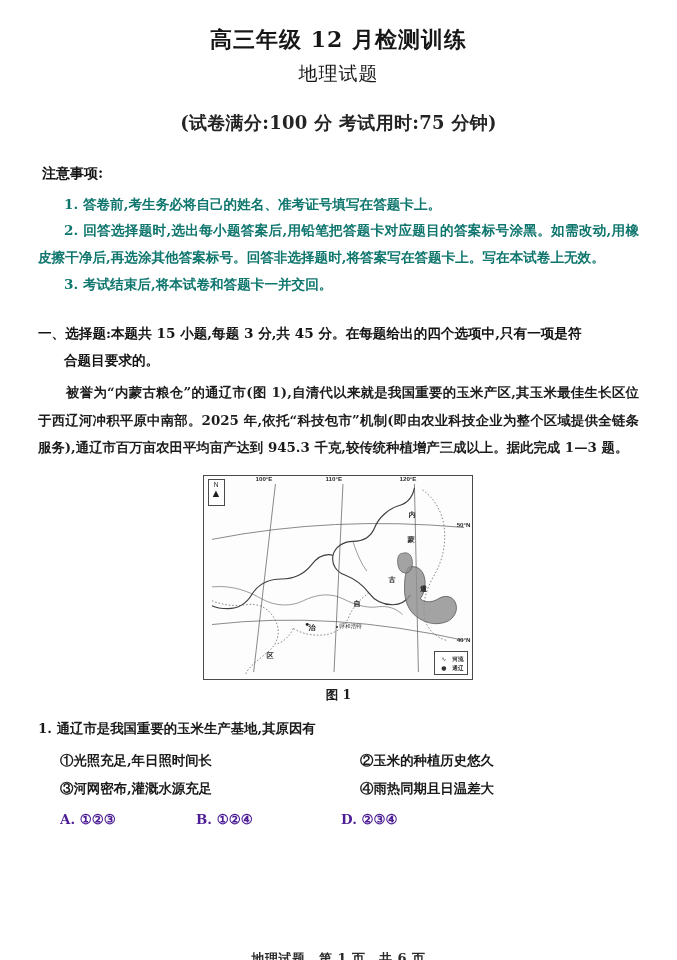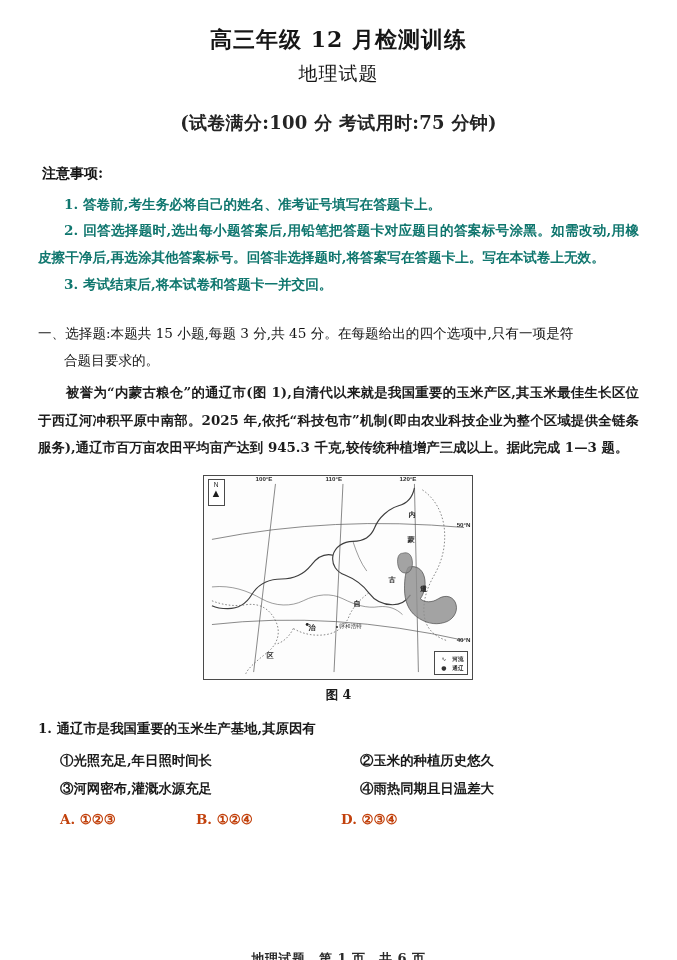--- a/index.html
+++ b/index.html
@@ -69,21 +69,21 @@
     text-align: justify;
     color: #0f766e;
     font-weight: bold;
   }
 
   
   .section-heading {
     margin-top: 22px;
     font-size: 13.6px;
     line-height: 1.95;
-    font-weight: normal;
+    font-weight: bold;
     color: #141414;
     text-align: justify;
     text-indent: 0;
     padding-left: 0;
   }
   .section-heading .cont {
     display: block;
     text-indent: 26px;
   }
 
@@ -197,21 +197,21 @@
   .q-choices {
     display: grid;
     grid-template-columns: 136px 145px 140px 1fr;
     margin-top: 6px;
     padding-left: 22px;
   }
   .q-choice {
     font-size: 13.4px;
     line-height: 1.9;
     font-weight: bold;
-    color: #c2410c;
+    color: #4c1d95;
   }
 
   
   .footer {
     position: absolute;
     left: 0; right: 0;
     bottom: 18px;
     text-align: center;
     font-size: 13px;
     font-weight: bold;
@@ -326,21 +326,21 @@
         <div class="legend-row">
           <span class="legend-sym">∿</span>
           <span class="legend-txt">河流</span>
         </div>
         <div class="legend-row">
           <span class="legend-sym">●</span>
           <span class="legend-txt">通辽</span>
         </div>
       </div>
     </div>
-    <div class="fig-caption">图 4</div>
+    <div class="fig-caption">图 1</div>
   </div>
 
   <div class="question">
     <div class="q-stem">1. 通辽市是我国重要的玉米生产基地,其原因有</div>
     <div class="q-subopts">
       <div class="q-subopt">①光照充足,年日照时间长</div>
       <div class="q-subopt">②玉米的种植历史悠久</div>
       <div class="q-subopt">③河网密布,灌溉水源充足</div>
       <div class="q-subopt">④雨热同期且日温差大</div>
     </div>

